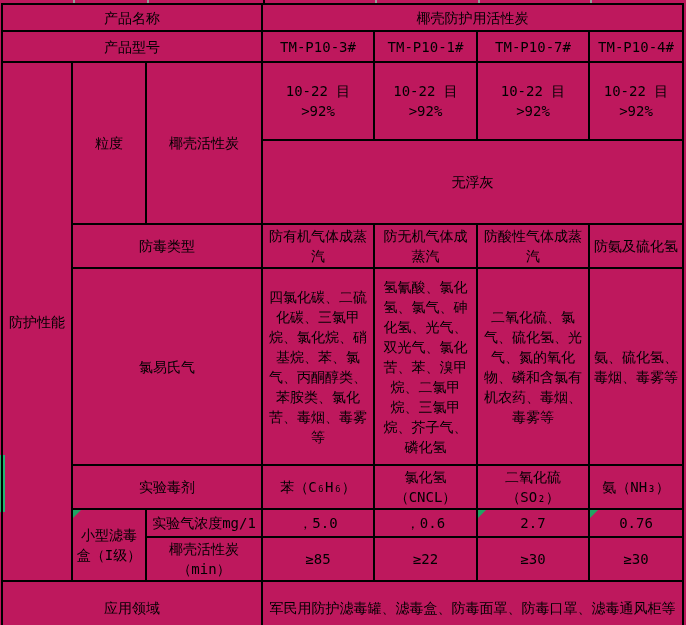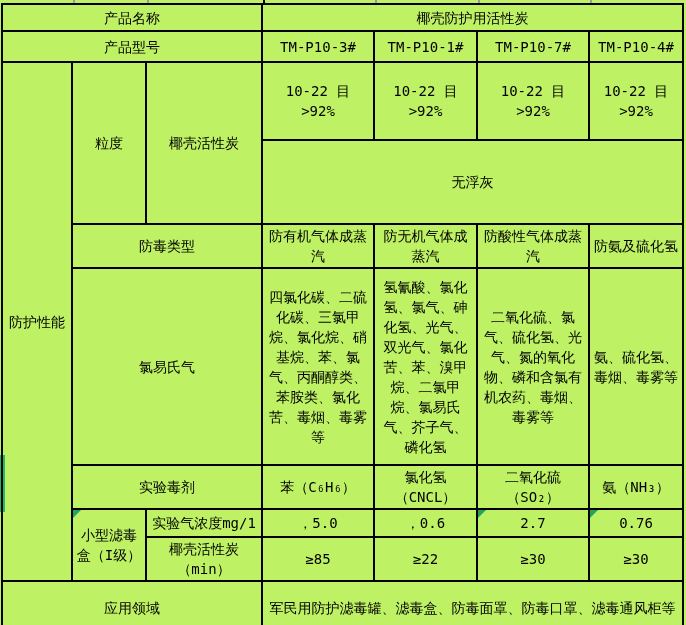--- a/index.html
+++ b/index.html
@@ -1,21 +1,21 @@
 <!DOCTYPE html>
 <html><head>
 <meta charset="utf-8">
 <style>
   html,body{margin:0;padding:0;}
   body{
     width:686px;height:625px;background:#ffffff;
     font-family:"DejaVu Sans Mono","Liberation Mono",monospace;
     color:#000;
   }
-  #stage{position:relative;width:686px;height:625px;background:#bef264;overflow:hidden;}
+  #stage{position:relative;width:686px;height:625px;background:#be185d;overflow:hidden;}
   table.spec{
     position:absolute;left:1px;top:3px;
     border-collapse:collapse;table-layout:fixed;
   }
   table.spec td{
     border:2px solid #000;
     text-align:center;vertical-align:middle;
     font-size:14px;line-height:20px;
     padding:1px 2px;
     overflow:hidden;
@@ -94,21 +94,21 @@
       <td colspan="2" class="big">防毒类型</td>
       <td class="big">防有机气体成蒸汽</td>
       <td class="big">防无机气体成蒸汽</td>
       <td class="big">防酸性气体成蒸汽</td>
       <td class="big">防氨及硫化氢</td>
     </tr>
 
     <tr style="height:197px">
       <td colspan="2" class="big">氯易氏气</td>
       <td class="list">四氯化碳、二硫化碳、三氯甲烷、氯化烷、硝基烷、苯、氯气、丙酮醇类、苯胺类、氯化苦、毒烟、毒雾等</td>
-      <td class="list">氢氰酸、氯化氢、氯气、砷化氢、光气、双光气、氯化苦、苯、溴甲烷、二氯甲烷、氯易氏气、芥子气、磷化氢</td>
+      <td class="list">氢氰酸、氯化氢、氯气、砷化氢、光气、双光气、氯化苦、苯、溴甲烷、二氯甲烷、三氯甲烷、芥子气、磷化氢</td>
       <td class="list">二氧化硫、氯气、硫化氢、光气、氮的氧化物、磷和含氯有机农药、毒烟、毒雾等</td>
       <td class="list">氨、硫化氢、毒烟、毒雾等</td>
     </tr>
 
     <tr style="height:37px">
       <td colspan="2" class="big">实验毒剂</td>
       <td class="wrap">苯（C₆H₆）</td>
       <td class="wrap">氯化氢
 （CNCL）</td>
       <td class="wrap">二氧化硫

